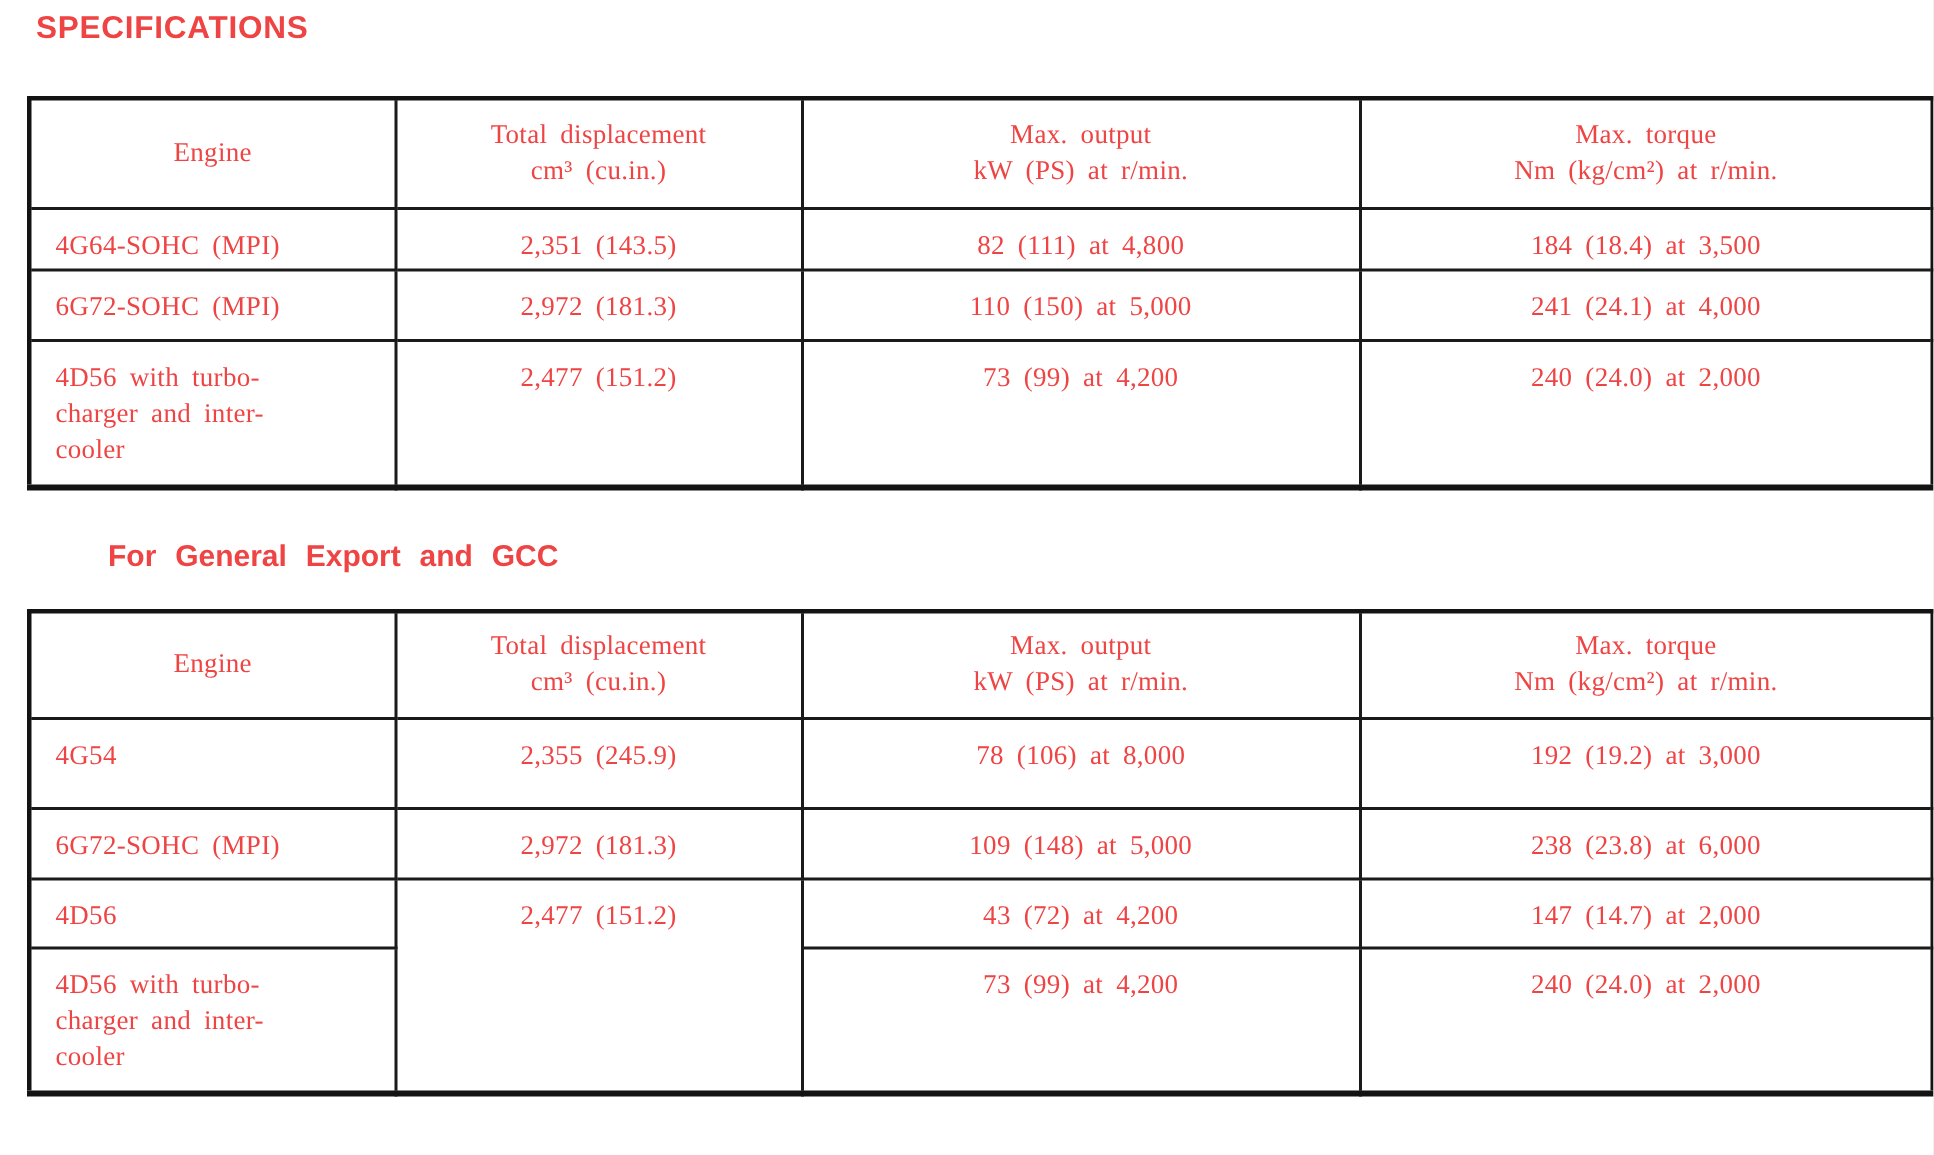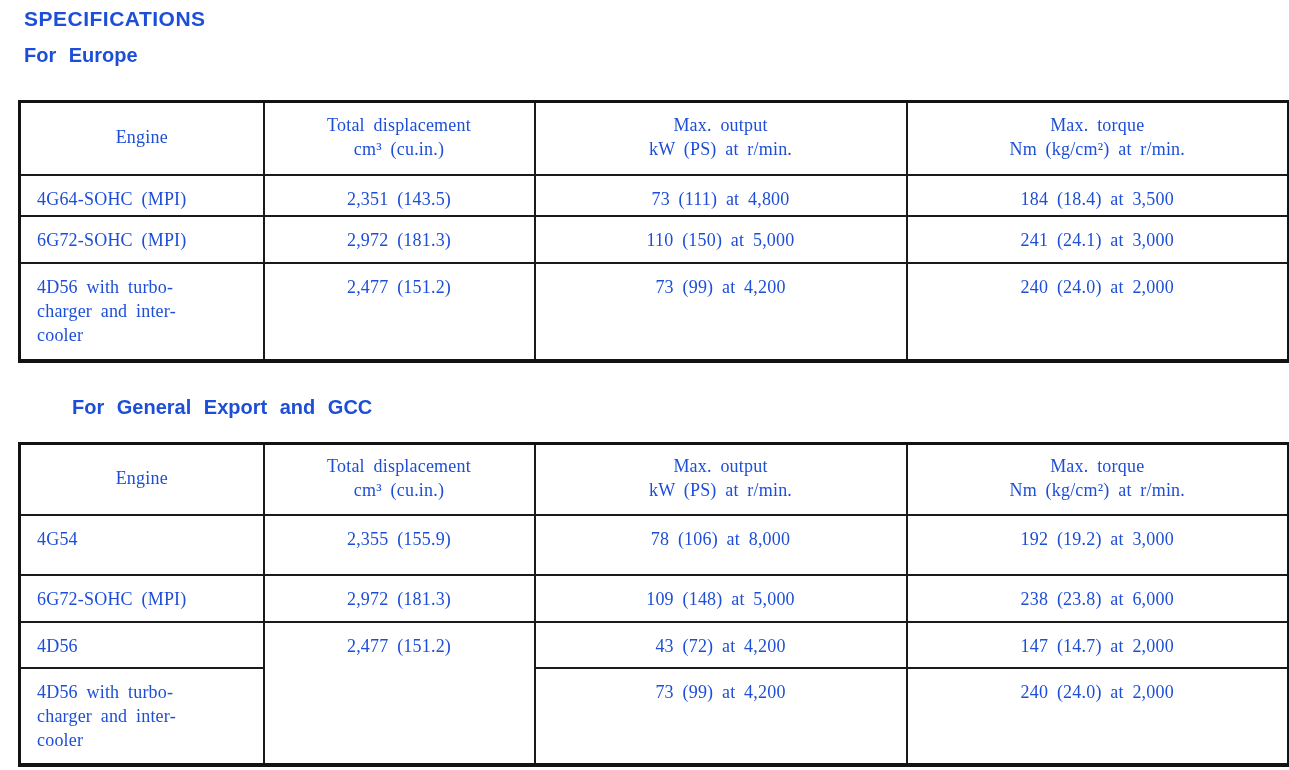--- a/index.html
+++ b/index.html
@@ -5,21 +5,21 @@
   html, body {
     margin: 0;
     padding: 0;
     background: #e8e8e8;
   }
   .doc {
     position: relative;
     width: 1289px;
     height: 770px;
     background: #ffffff;
-    color: #1d4ed8;
+    color: #ef4444;
     font-family: "Liberation Sans", sans-serif;
     overflow: hidden;
   }
   .page-title {
     margin: 0;
     padding: 7px 0 0 24px;
     font-size: 21px;
     font-weight: bold;
     letter-spacing: 0.5px;
     word-spacing: 4px;
@@ -81,21 +81,20 @@
   .t2 tr.r2   { height: 46px; }
   .t2 tr.r3   { height: 97px; }
 </style>
 </head>
 <body>
 
 <div class="doc">
 
   <h1 class="page-title">SPECIFICATIONS</h1>
 
-  <h2 class="section-heading">For Europe</h2>
 
   <table class="spec-table t1">
     <colgroup>
       <col class="c-engine">
         <col class="c-disp">
         <col class="c-output">
         <col class="c-torque">
     </colgroup>
     <tbody>
       <tr class="hdr">
@@ -103,28 +102,28 @@
         <th>Total displacement
 cm³ (cu.in.)</th>
         <th>Max. output
 kW (PS) at r/min.</th>
         <th>Max. torque
 Nm (kg/cm²) at r/min.</th>
       </tr>
       <tr class="r0">
         <td class="engine-cell">4G64-SOHC (MPI)</td>
         <td>2,351 (143.5)</td>
-        <td>73 (111) at 4,800</td>
+        <td>82 (111) at 4,800</td>
         <td>184 (18.4) at 3,500</td>
       </tr>
       <tr class="r1">
         <td class="engine-cell">6G72-SOHC (MPI)</td>
         <td>2,972 (181.3)</td>
         <td>110 (150) at 5,000</td>
-        <td>241 (24.1) at 3,000</td>
+        <td>241 (24.1) at 4,000</td>
       </tr>
       <tr class="r2">
         <td class="engine-cell">4D56 with turbo-
 charger and inter-
 cooler</td>
         <td>2,477 (151.2)</td>
         <td>73 (99) at 4,200</td>
         <td>240 (24.0) at 2,000</td>
       </tr>
     </tbody>
@@ -144,21 +143,21 @@
         <th>Engine</th>
         <th>Total displacement
 cm³ (cu.in.)</th>
         <th>Max. output
 kW (PS) at r/min.</th>
         <th>Max. torque
 Nm (kg/cm²) at r/min.</th>
       </tr>
       <tr class="r0">
         <td class="engine-cell">4G54</td>
-        <td>2,355 (155.9)</td>
+        <td>2,355 (245.9)</td>
         <td>78 (106) at 8,000</td>
         <td>192 (19.2) at 3,000</td>
       </tr>
       <tr class="r1">
         <td class="engine-cell">6G72-SOHC (MPI)</td>
         <td>2,972 (181.3)</td>
         <td>109 (148) at 5,000</td>
         <td>238 (23.8) at 6,000</td>
       </tr>
       <tr class="r2">

